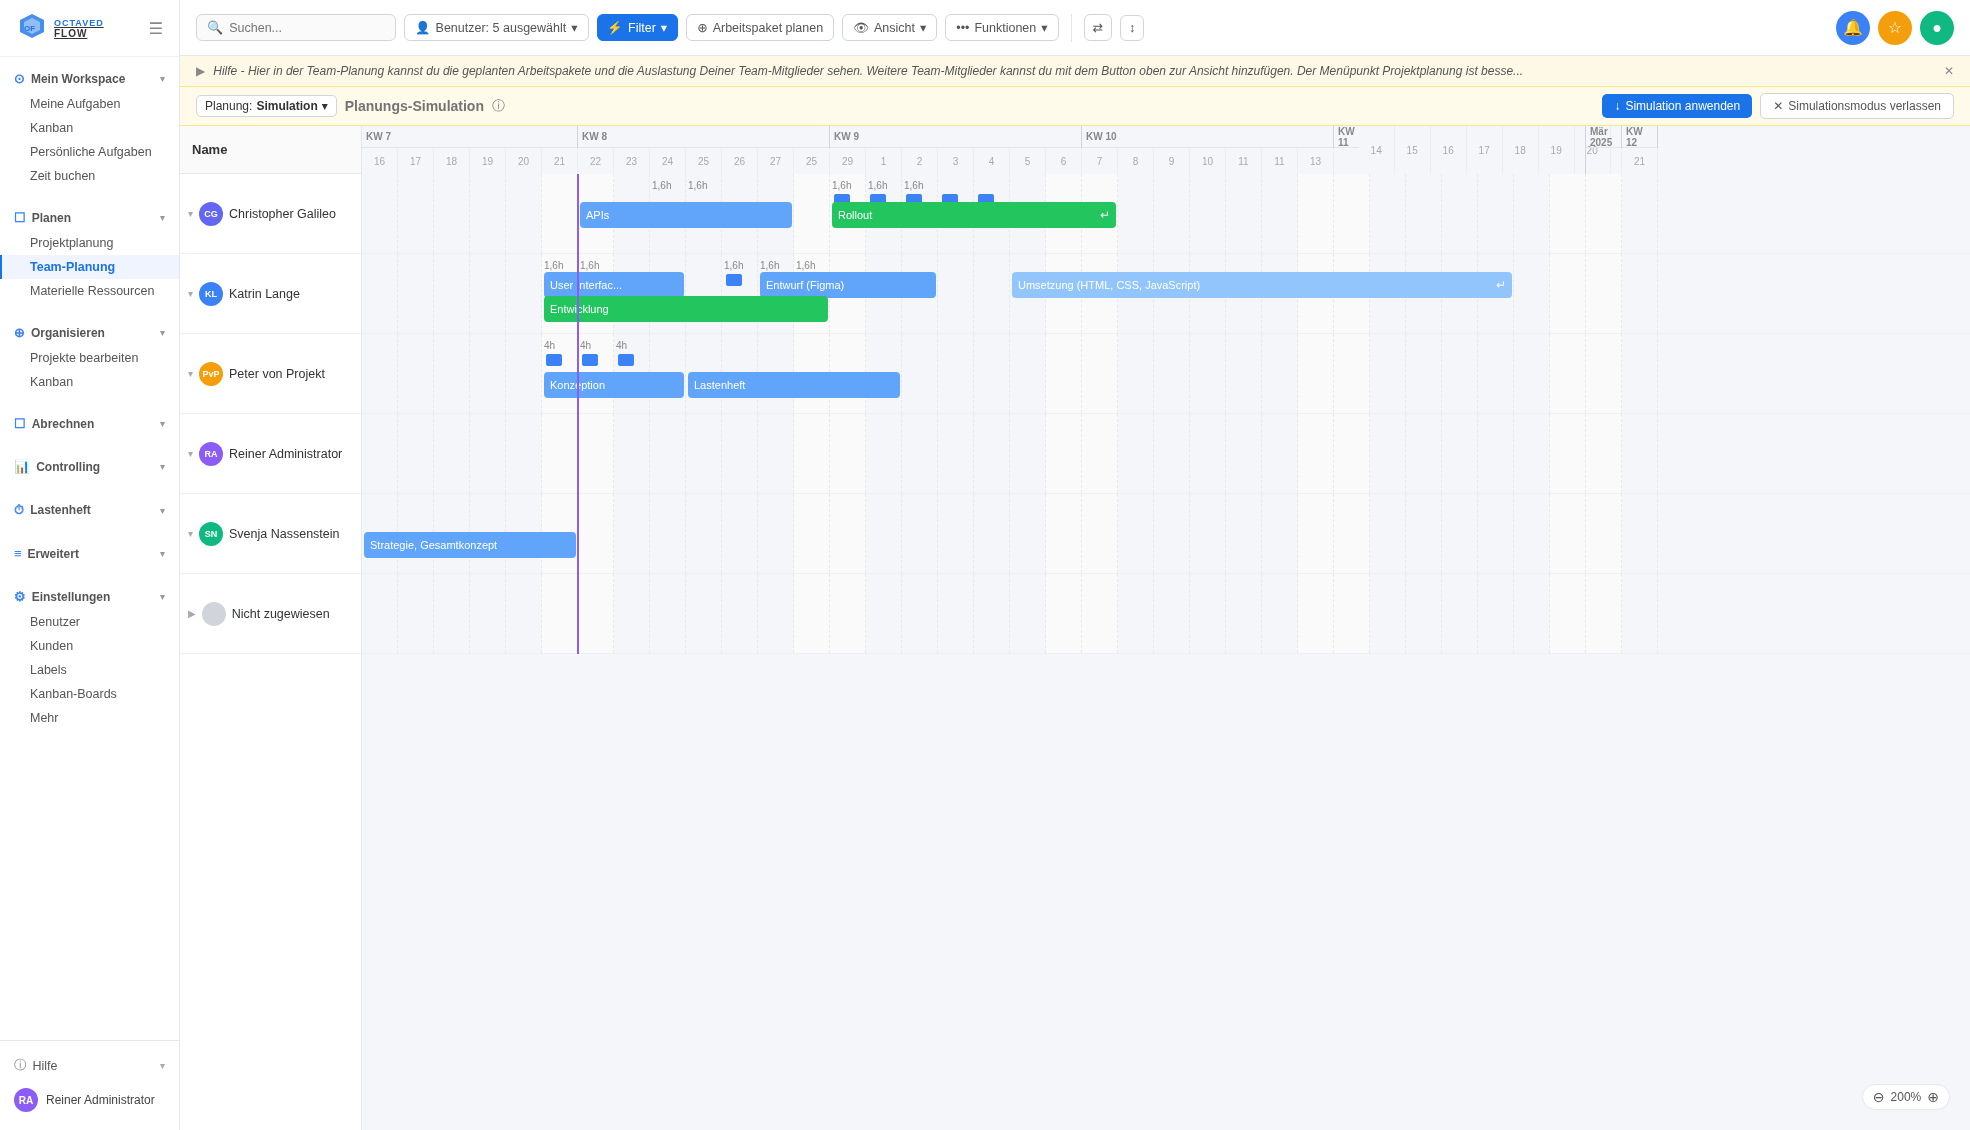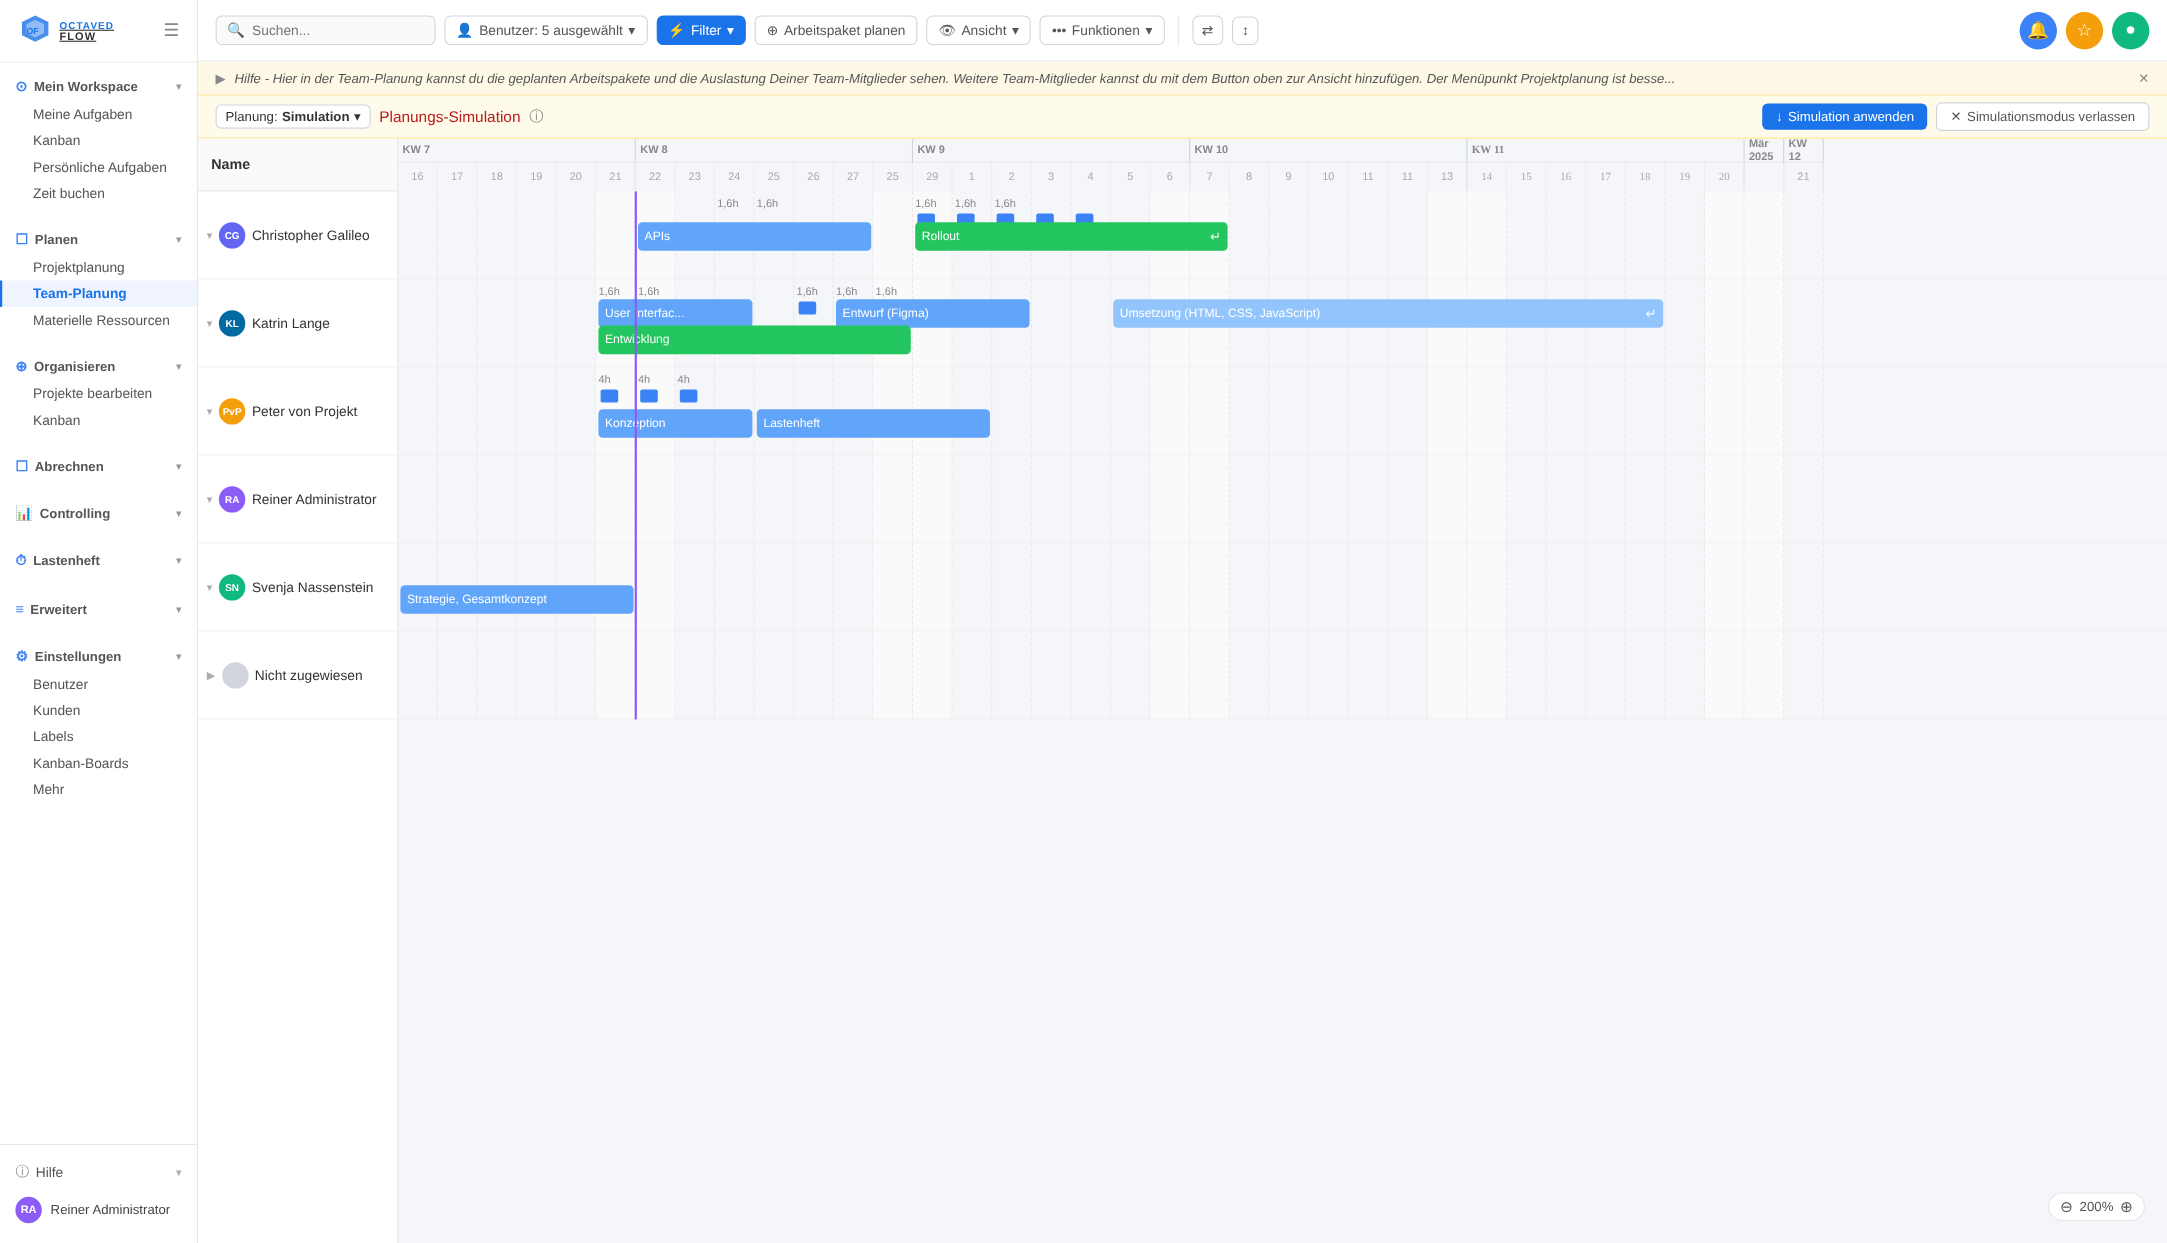--- a/index.html
+++ b/index.html
@@ -46,21 +46,21 @@
     .notif-btn.green { background: #10b981; color: #fff; }
 
     
     .infobar { background: #fef9e7; border-bottom: 1px solid #fde68a; padding: 8px 16px; display: flex; align-items: center; gap: 8px; font-size: 12px; color: #555; }
     .infobar-close { margin-left: auto; cursor: pointer; color: #888; }
 
     
     .simbar { background: #fffbea; border-bottom: 1px solid #fde68a; padding: 6px 16px; display: flex; align-items: center; justify-content: space-between; }
     .simbar-left { display: flex; align-items: center; gap: 8px; }
     .sim-badge { display: flex; align-items: center; gap: 4px; border: 1px solid #d1d5db; border-radius: 5px; padding: 3px 8px; background: #fff; font-size: 12px; cursor: pointer; }
-    .simbar-title { font-weight: 400; font-size: 14px; color: #b91c1c; }
+    .simbar-title { font-weight: 700; font-size: 14px; color: #737373; }
     .simbar-right { display: flex; align-items: center; gap: 8px; }
     .sim-apply-btn { background: #1a73e8; color: #fff; border: none; border-radius: 5px; padding: 5px 12px; cursor: pointer; font-size: 12px; display: flex; align-items: center; gap: 5px; }
     .sim-exit-btn { background: #fff; color: #555; border: 1px solid #d1d5db; border-radius: 5px; padding: 5px 12px; cursor: pointer; font-size: 12px; display: flex; align-items: center; gap: 5px; }
 
     
     .gantt-container { flex: 1; display: flex; overflow: hidden; }
     .gantt-name-col { width: 182px; min-width: 182px; background: #fff; border-right: 1px solid #e5e7eb; overflow: hidden; display: flex; flex-direction: column; }
     .gantt-header-name { height: 48px; border-bottom: 1px solid #e5e7eb; display: flex; align-items: center; padding: 0 12px; font-weight: 600; font-size: 13px; color: #333; background: #fafafa; }
     .gantt-rows-name { flex: 1; overflow-y: auto; }
     .gantt-row-name { display: flex; align-items: center; gap: 6px; padding: 0 8px; border-bottom: 1px solid #f0f0f0; }
@@ -297,21 +297,21 @@
         <div class="gantt-rows-name">
 
           <div class="gantt-row-name name-row-h">
             <span class="chevron-sm">▾</span>
             <div class="row-avatar" style="background:#6366f1;">CG</div>
             <span class="row-name-text">Christopher Galileo</span>
           </div>
 
           <div class="gantt-row-name name-row-h">
             <span class="chevron-sm">▾</span>
-            <div class="row-avatar" style="background:#0369a1;">KL</div>
+            <div class="row-avatar" style="background:#3b82f6;">KL</div>
             <span class="row-name-text">Katrin Lange</span>
           </div>
 
           <div class="gantt-row-name name-row-h">
             <span class="chevron-sm">▾</span>
             <div class="row-avatar" style="background:#f59e0b;">PvP</div>
             <span class="row-name-text">Peter von Projekt</span>
           </div>
 
           <div class="gantt-row-name name-row-h">
@@ -377,21 +377,21 @@
               <div style="display: flex; flex: 1 1 0%;">
                 <div style="width: 36px; min-width: 36px; font-size: 10px; color: rgb(170, 170, 170); display: flex; align-items: center; justify-content: center; border-right: 1px solid rgb(238, 238, 238);">7</div>
                 <div style="width: 36px; min-width: 36px; font-size: 10px; color: rgb(170, 170, 170); display: flex; align-items: center; justify-content: center; border-right: 1px solid rgb(238, 238, 238);">8</div>
                 <div style="width: 36px; min-width: 36px; font-size: 10px; color: rgb(170, 170, 170); display: flex; align-items: center; justify-content: center; border-right: 1px solid rgb(238, 238, 238);">9</div>
                 <div style="width: 36px; min-width: 36px; font-size: 10px; color: rgb(170, 170, 170); display: flex; align-items: center; justify-content: center; border-right: 1px solid rgb(238, 238, 238);">10</div>
                 <div style="width: 36px; min-width: 36px; font-size: 10px; color: rgb(170, 170, 170); display: flex; align-items: center; justify-content: center; border-right: 1px solid rgb(238, 238, 238);">11</div>
                 <div style="width: 36px; min-width: 36px; font-size: 10px; color: rgb(170, 170, 170); display: flex; align-items: center; justify-content: center; border-right: 1px solid rgb(238, 238, 238);">11</div>
                 <div style="width: 36px; min-width: 36px; font-size: 10px; color: rgb(170, 170, 170); display: flex; align-items: center; justify-content: center; border-right: 1px solid rgb(238, 238, 238);">13</div>
               </div>
             </div>
-            <div style="width: 252px; min-width: 252px; border-right: 1px solid rgb(209, 213, 219); display: flex; flex-direction: column; font-family: Liberation Serif, serif;">
+            <div style="width: 252px; min-width: 252px; border-right: 1px solid rgb(209, 213, 219); display: flex; flex-direction: row;">
               <div style="font-size: 10px; font-weight: 600; color: rgb(136, 136, 136); padding: 2px 4px; height: 22px; display: flex; align-items: center; border-bottom: 1px solid rgb(229, 231, 235);">KW 11</div>
               <div style="display: flex; flex: 1 1 0%;">
                 <div style="width: 36px; min-width: 36px; font-size: 10px; color: rgb(170, 170, 170); display: flex; align-items: center; justify-content: center; border-right: 1px solid rgb(238, 238, 238);">14</div>
                 <div style="width: 36px; min-width: 36px; font-size: 10px; color: rgb(170, 170, 170); display: flex; align-items: center; justify-content: center; border-right: 1px solid rgb(238, 238, 238);">15</div>
                 <div style="width: 36px; min-width: 36px; font-size: 10px; color: rgb(170, 170, 170); display: flex; align-items: center; justify-content: center; border-right: 1px solid rgb(238, 238, 238);">16</div>
                 <div style="width: 36px; min-width: 36px; font-size: 10px; color: rgb(170, 170, 170); display: flex; align-items: center; justify-content: center; border-right: 1px solid rgb(238, 238, 238);">17</div>
                 <div style="width: 36px; min-width: 36px; font-size: 10px; color: rgb(170, 170, 170); display: flex; align-items: center; justify-content: center; border-right: 1px solid rgb(238, 238, 238);">18</div>
                 <div style="width: 36px; min-width: 36px; font-size: 10px; color: rgb(170, 170, 170); display: flex; align-items: center; justify-content: center; border-right: 1px solid rgb(238, 238, 238);">19</div>
                 <div style="width: 36px; min-width: 36px; font-size: 10px; color: rgb(170, 170, 170); display: flex; align-items: center; justify-content: center; border-right: 1px solid rgb(238, 238, 238);">20</div>
               </div>

